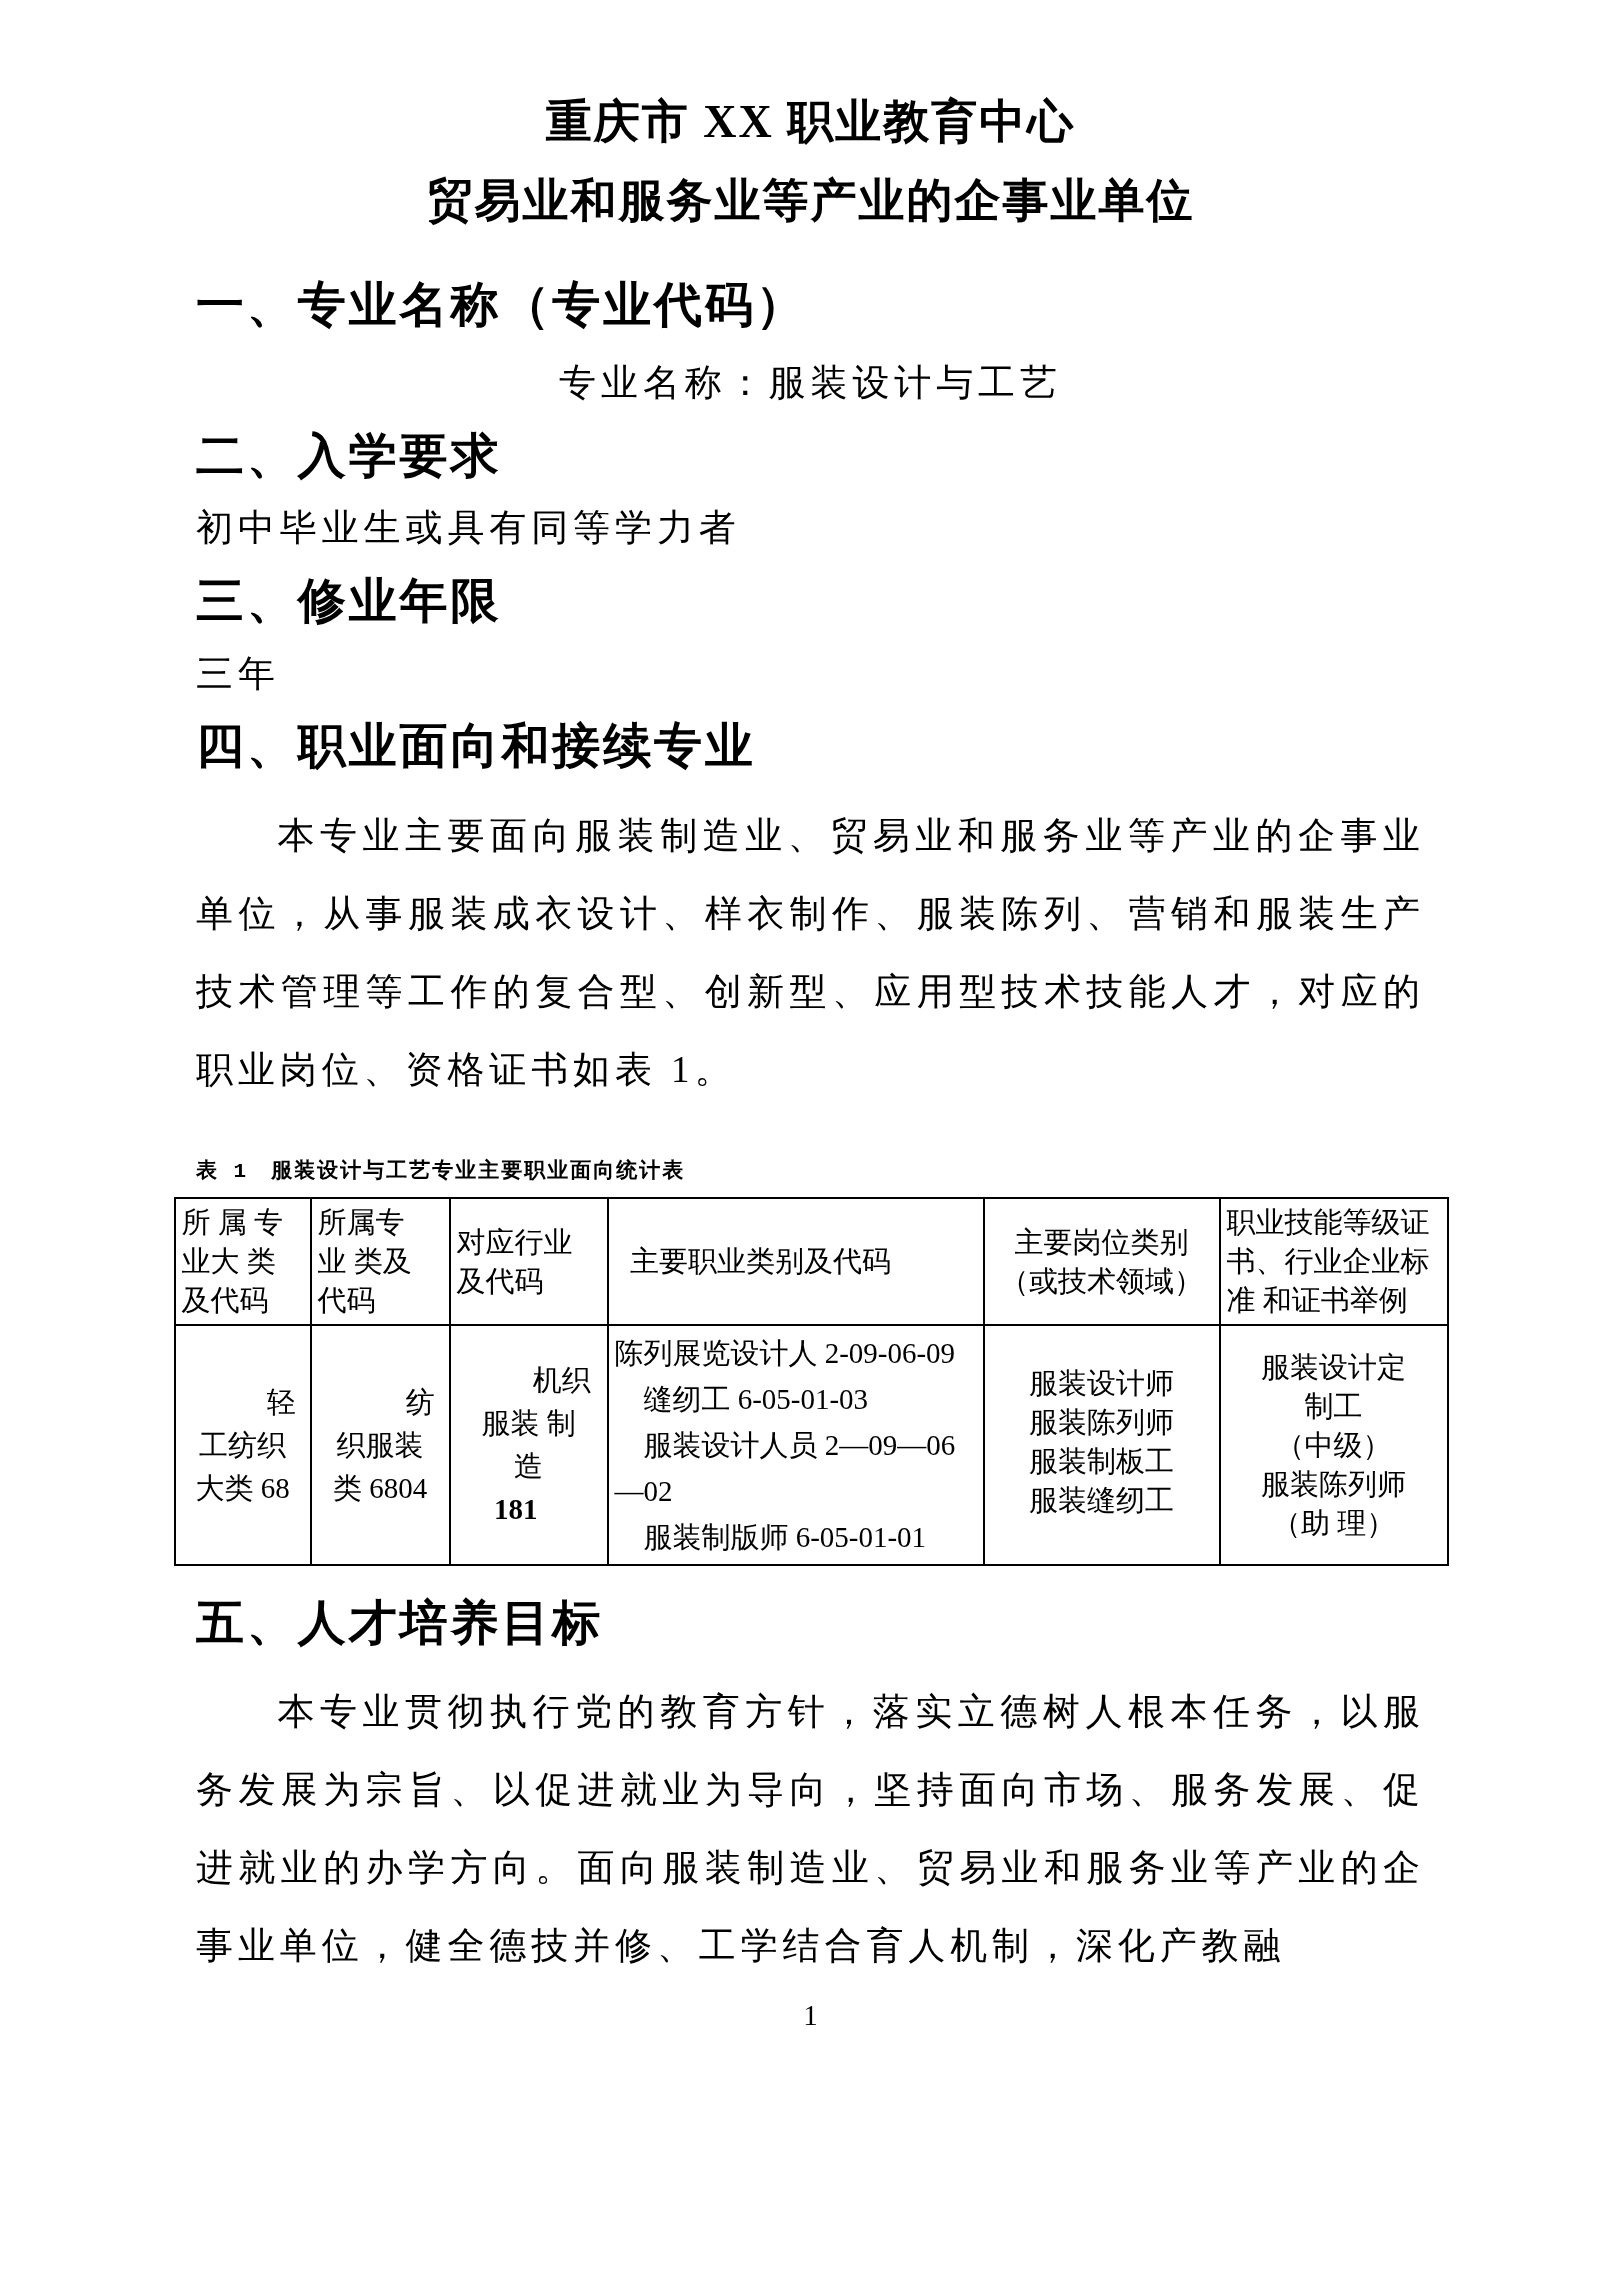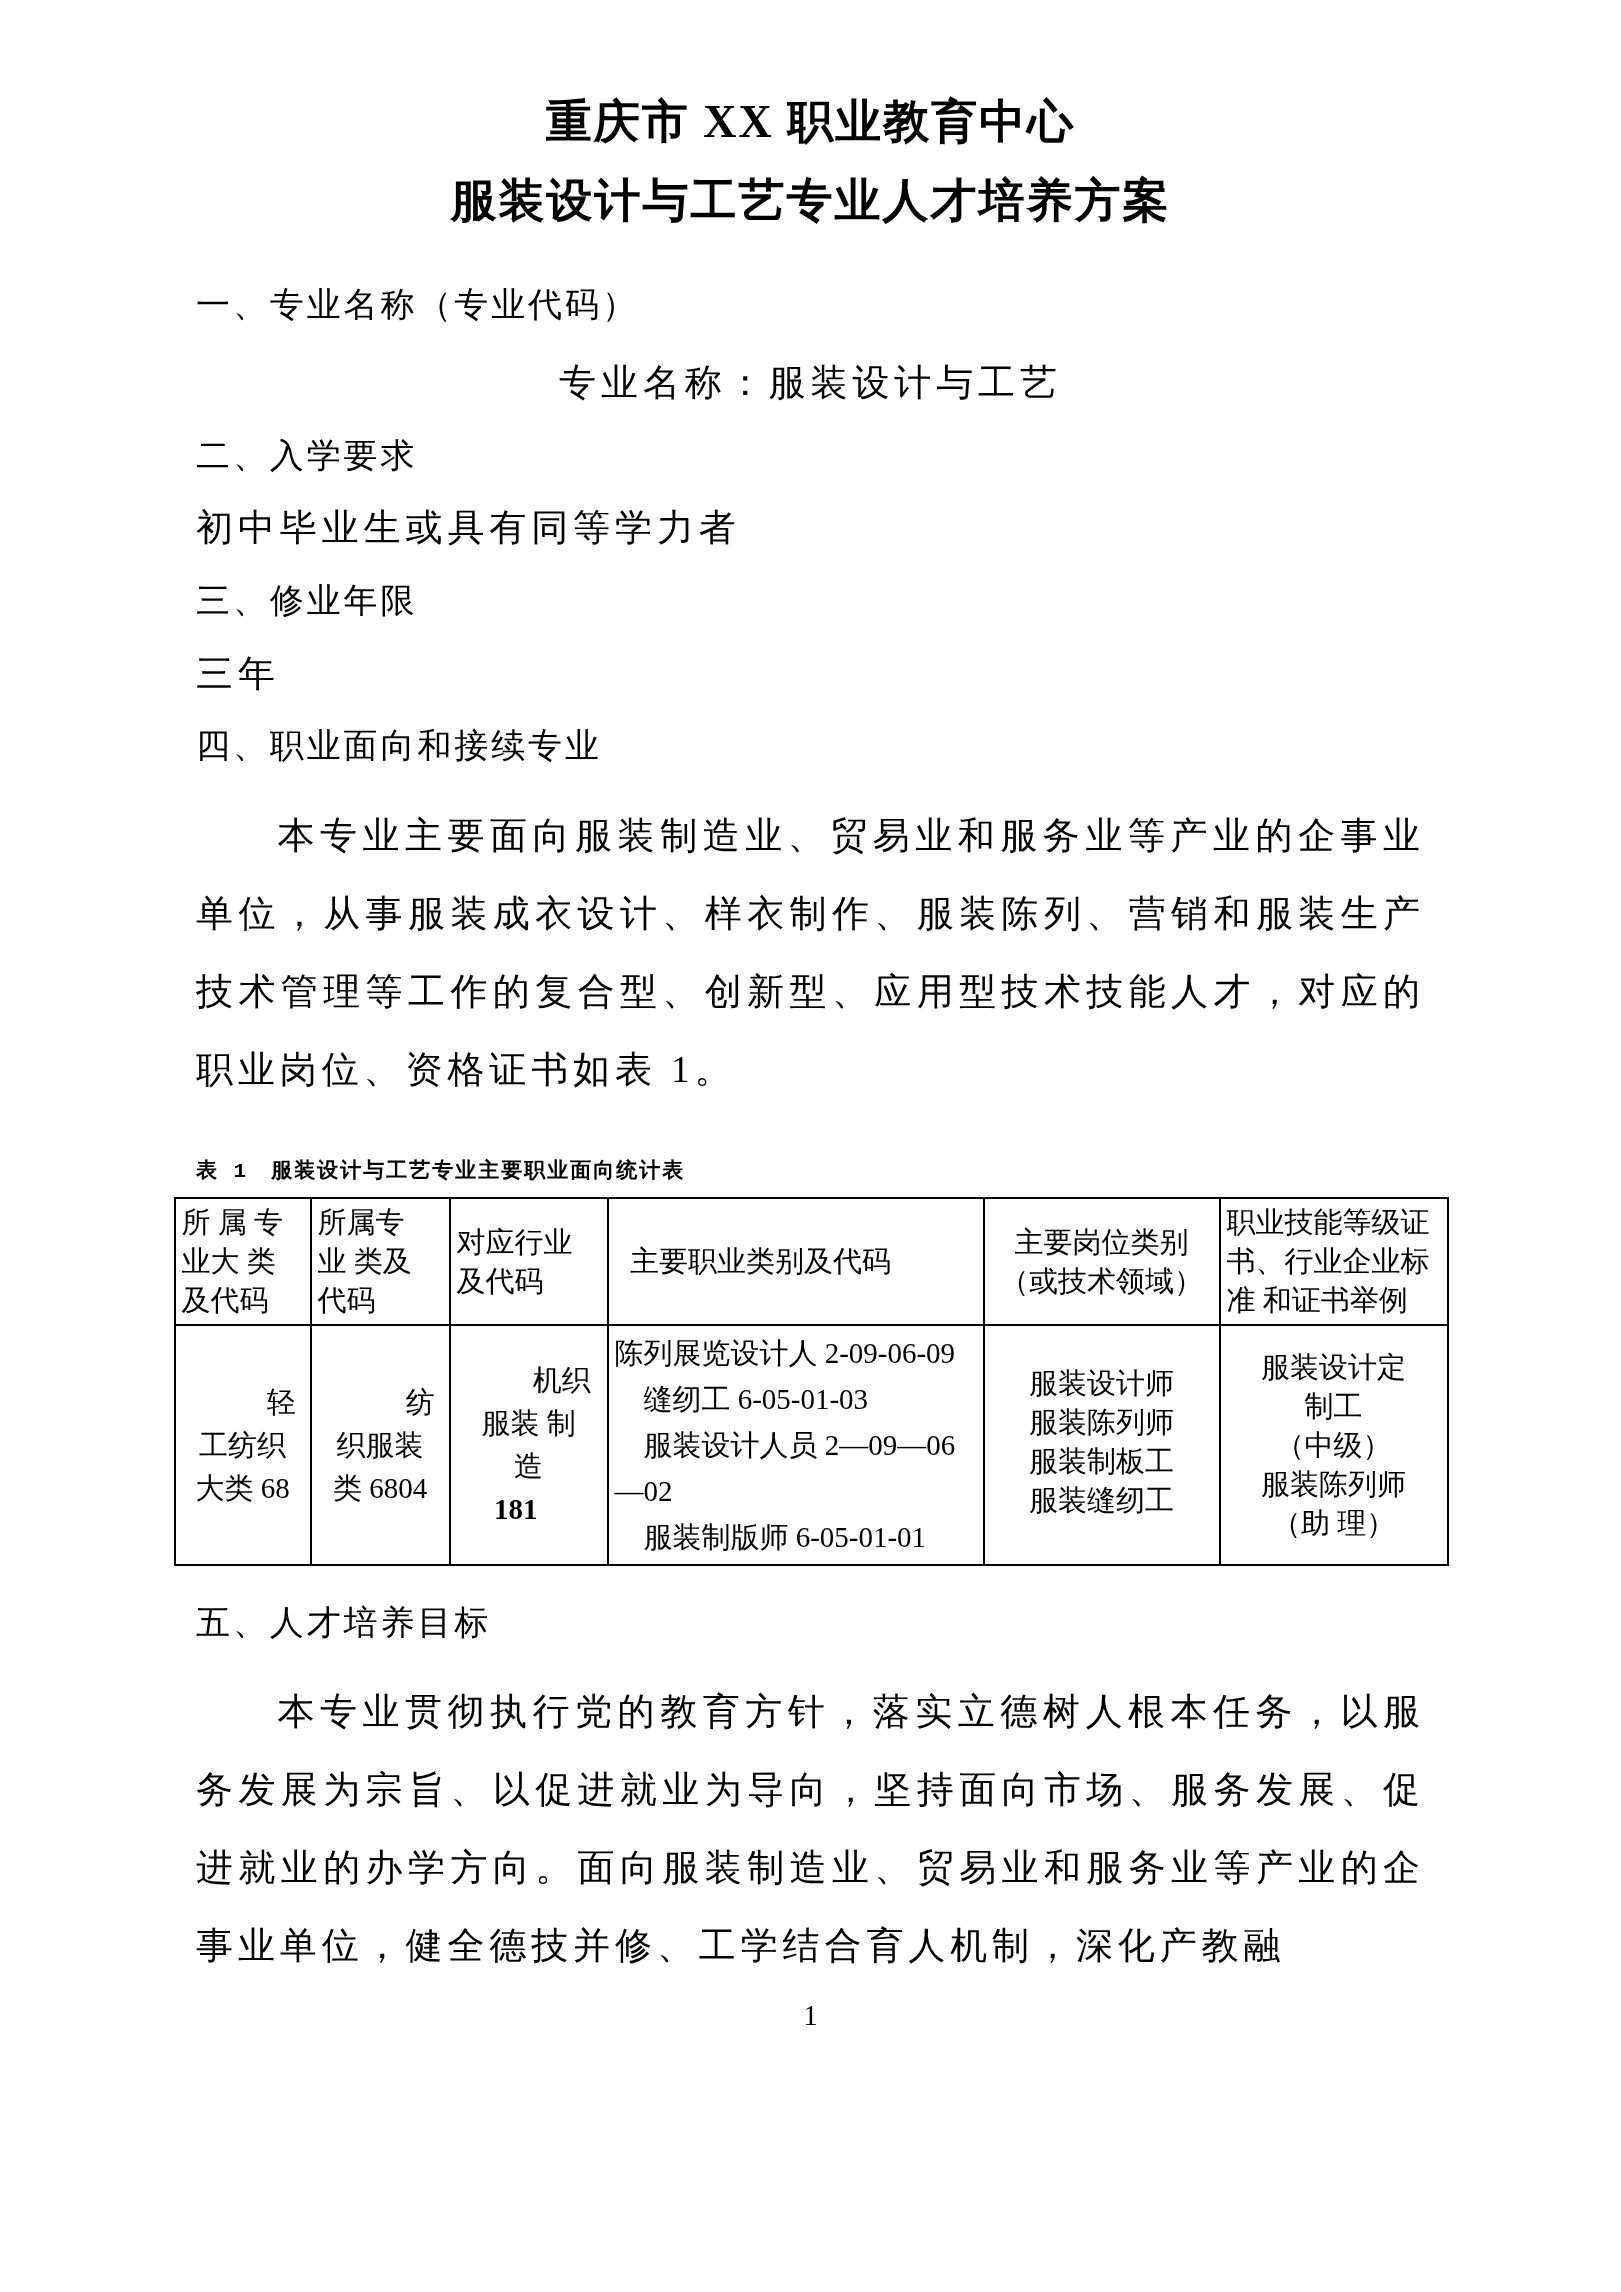--- a/index.html
+++ b/index.html
@@ -24,22 +24,22 @@
     font-weight: bold;
     text-align: center;
     line-height: 63px;
     letter-spacing: 2px;
   }
   .doc-title.second {
     margin-top: 15.7px;
   }
   .heading {
     font-family: "Liberation Sans", "DejaVu Sans", sans-serif;
-    font-weight: normal;
-    font-size: 34px;
+    font-weight: bold;
+    font-size: 48px;
     line-height: 55px;
     letter-spacing: 2.9px;
     margin-top: 17.6px;
   }
   .heading.first { margin-top: 45px; }
   .body-line {
     font-size: 37px;
     line-height: 55px;
     letter-spacing: 4.9px;
     margin-top: 11.8px;
@@ -128,21 +128,21 @@
     font-size: 29px;
     margin-top: 13.7px;
   }
 </style>
 </head>
 <body>
 
 <div class="page">
 
   <div class="doc-title">重庆市 XX 职业教育中心</div>
-  <div class="doc-title second">服装设计与工艺专业人才培养方案</div>
+  <div class="doc-title second">贸易业和服务业等产业的企事业单位</div>
 
   <div class="heading first">一、专业名称（专业代码）</div>
   <div class="body-line gap24">专业名称：服装设计与工艺</div>
 
   <div class="heading">二、入学要求</div>
   <div class="body-line gap">初中毕业生或具有同等学力者</div>
 
   <div class="heading">三、修业年限</div>
   <div class="body-line gap">三年</div>
 

